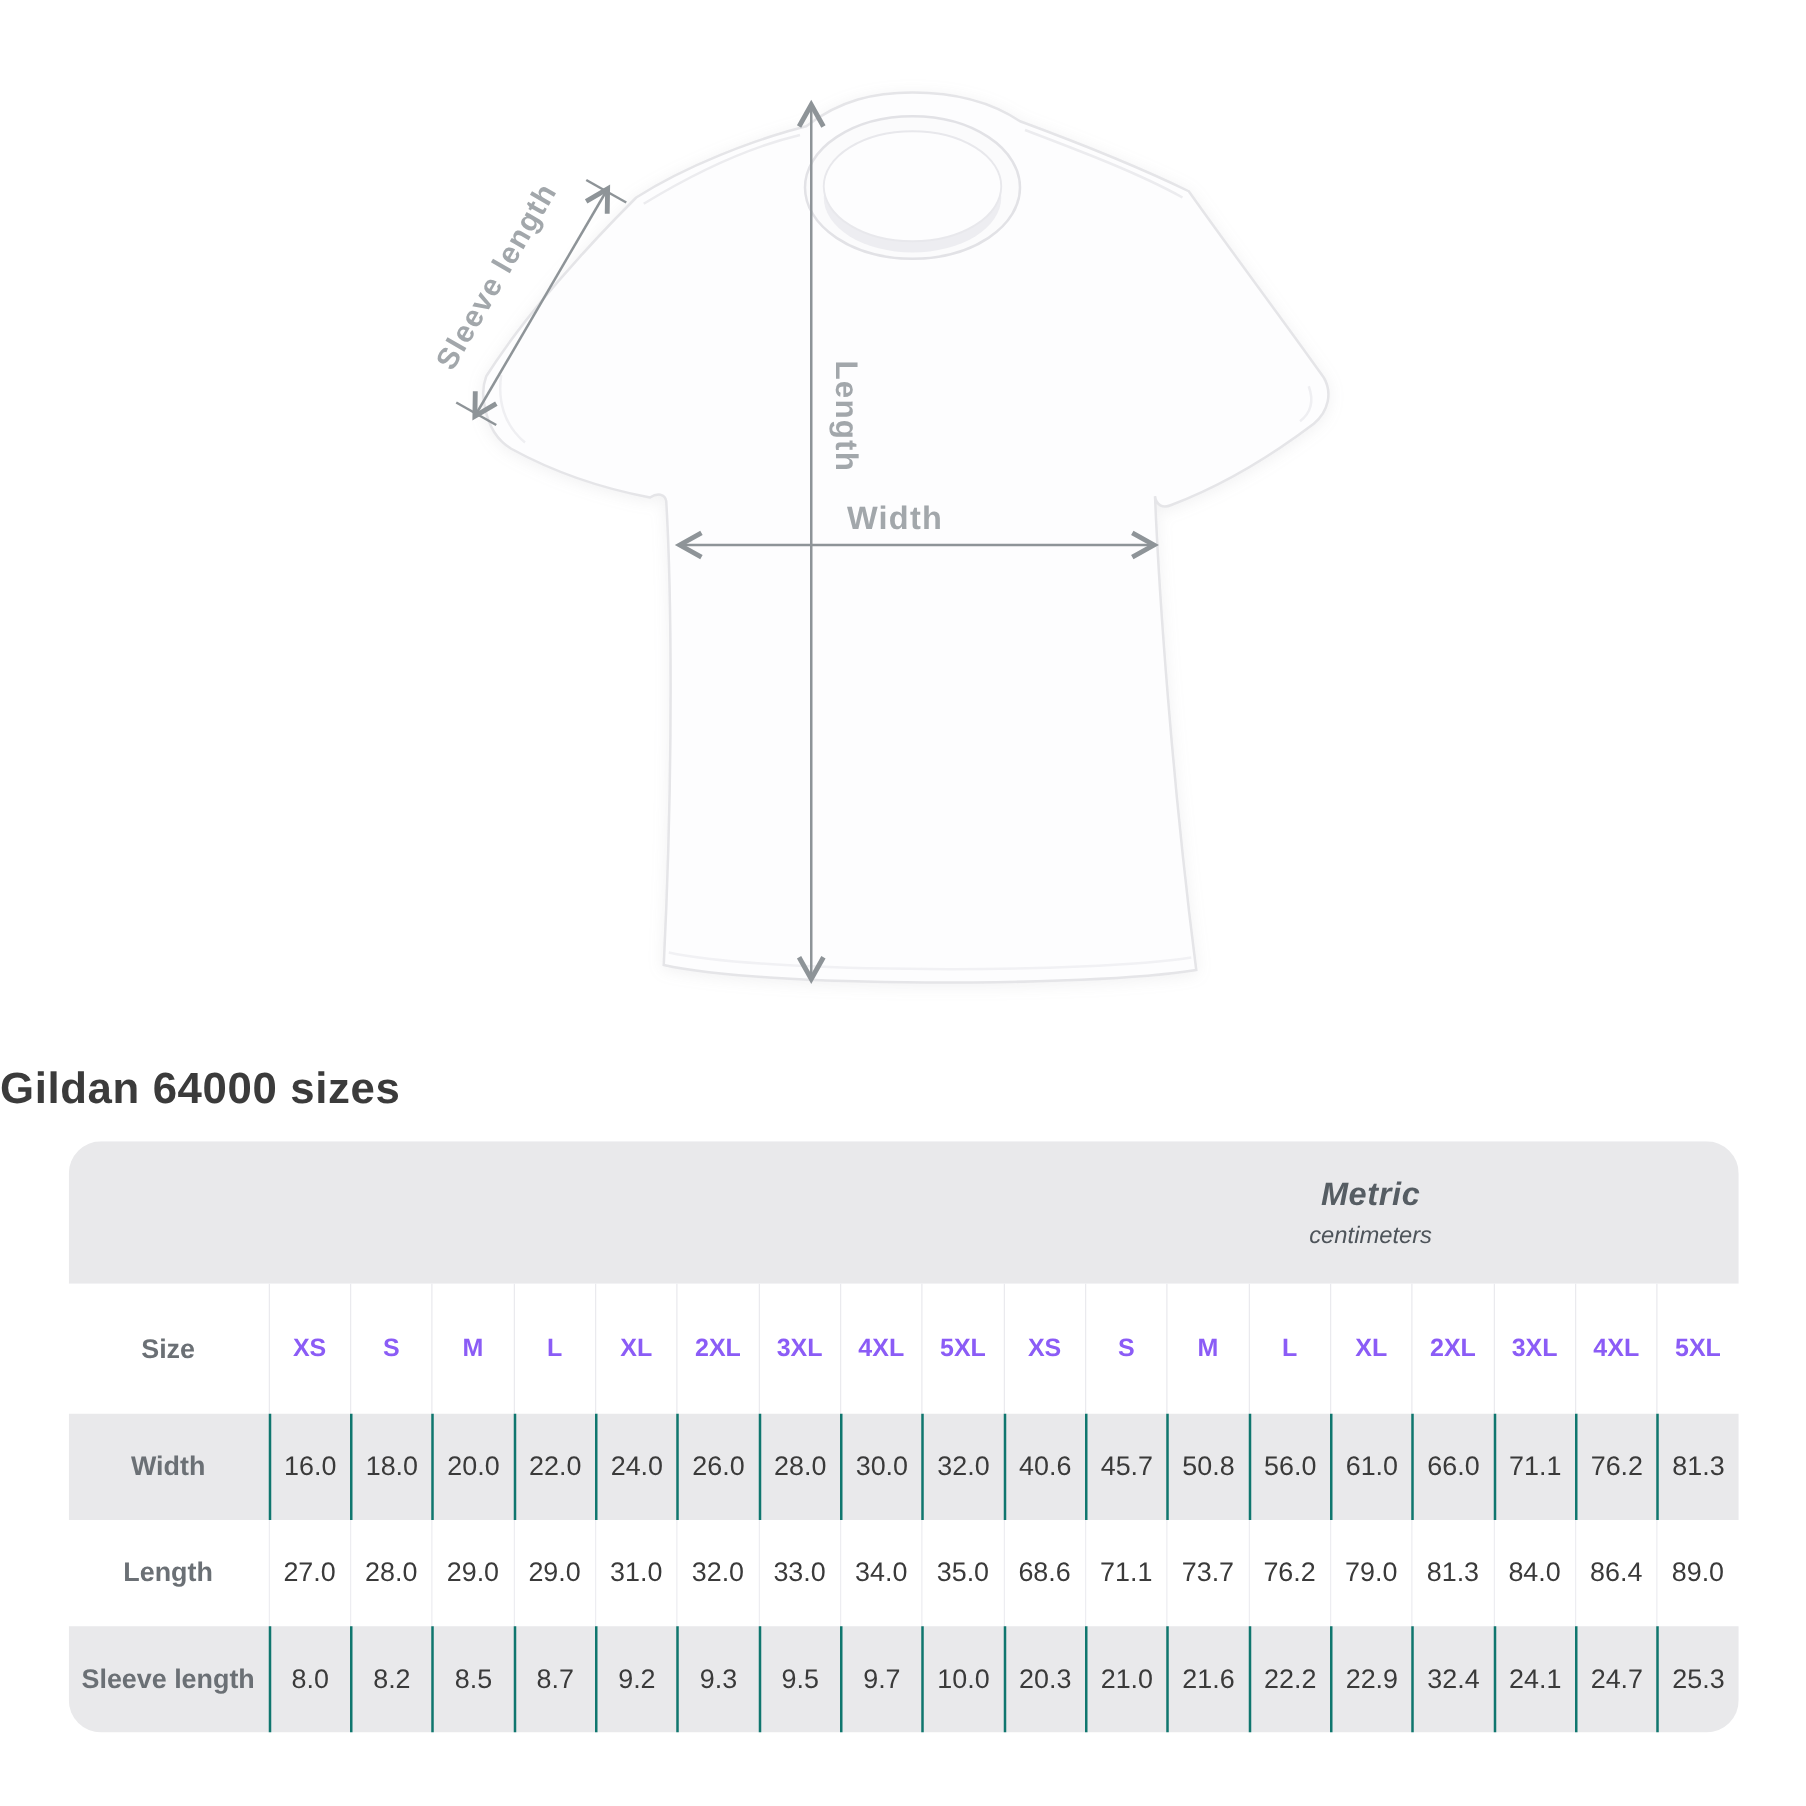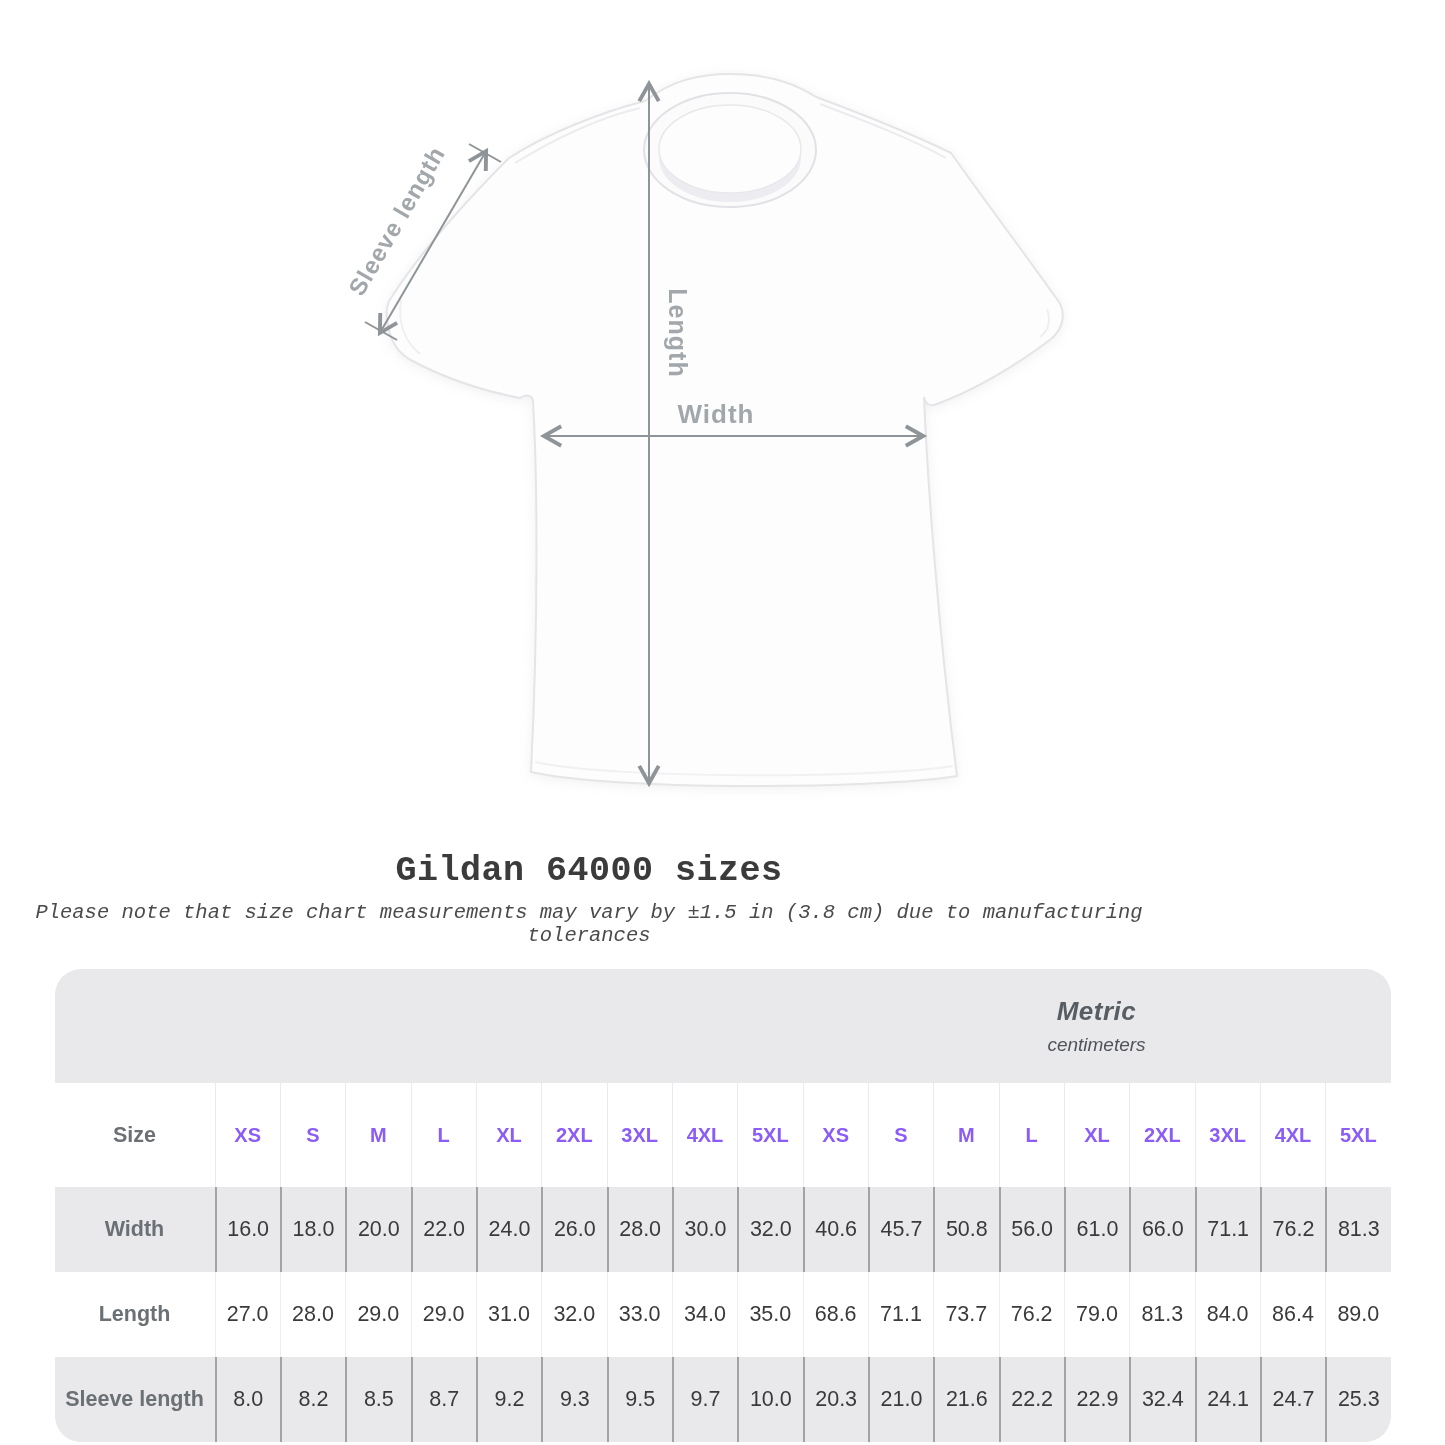--- a/index.html
+++ b/index.html
@@ -5,21 +5,21 @@
   html,body{margin:0;padding:0;background:#ffffff;}
   body{
     width:1445px;height:1445px;position:relative;overflow:hidden;
     font-family:"Liberation Sans","DejaVu Sans",sans-serif;
     -webkit-font-smoothing:antialiased;
   }
   
   .diagram{position:relative;width:1445px;height:845px;}
   .diagram svg{position:absolute;left:0;top:0;}
   
-  .caption{width:1178px;text-align:center;font-family:Liberation Mono, monospace;}
+  .caption{width:1178px;}
   .caption h1{
     margin:6px 0 10px 0;font-size:35px;font-weight:bold;color:#3b3b3b;letter-spacing:.5px;
   }
   .caption .sub{
     margin:0;font-size:20.5px;font-style:italic;color:#4b4b4b;
   }
   
   .table-wrap{
     width:1336px;margin:22px auto 0 auto;border-radius:26px;overflow:hidden;background:#ffffff;
   }
@@ -35,21 +35,21 @@
   .trow.header{height:104px;background:#ffffff;}
   .trow.data{height:85px;}
   .trow.gray{background:#e9e9eb;}
   .trow.white{background:#ffffff;}
   .cell{display:flex;align-items:center;justify-content:center;text-align:center;}
   .cell.label{font-weight:bold;color:#6b7075;font-size:21.5px;padding:0 6px;}
   .hcell{font-weight:bold;color:#8b5cf6;font-size:20px;}
   .val{color:#3a3a3a;font-size:21.5px;font-weight:400;}
   .trow.header .vcell{border-left:1px solid #eaeaee;}
   .trow.white .vcell{border-left:1px solid #ededf1;}
-  .trow.gray .vcell{border-left:2px solid #a3a3a3;}
+  .trow.gray .vcell{border-left:2px solid #0f766e;}
 </style>
 </head>
 <body>
 
 <div class="diagram">
   <svg width="1445" height="845" viewBox="0 0 1445 845">
     <defs>
       <marker id="ah" viewBox="0 0 12 12" refX="9" refY="6" markerWidth="13" markerHeight="13" orient="auto-start-reverse">
         <path d="M2 1.5 L10 6 L2 10.5" fill="none" stroke="#8e9498" stroke-width="1.8"></path>
       </marker>
@@ -96,21 +96,20 @@
     <g font-family="Liberation Sans, DejaVu Sans, sans-serif" font-weight="bold" fill="#a2a7ab">
       <text x="716" y="423" text-anchor="middle" font-size="26" letter-spacing="1">Width</text>
       <text transform="translate(669 333) rotate(90)" text-anchor="middle" font-size="25" letter-spacing="1">Length</text>
       <text transform="translate(404 225) rotate(-60)" text-anchor="middle" font-size="24" letter-spacing="1">Sleeve length</text>
     </g>
   </svg>
 </div>
 
 <div class="caption">
   <h1>Gildan 64000 sizes</h1>
-  <p class="sub">Please note that size chart measurements may vary by ±1.5 in (3.8 cm) due to manufacturing tolerances</p>
 </div>
 
 <section class="table-wrap">
 
   <div class="band-row">
     <div class="band metric">
       <div class="band-title">Metric</div>
       <div class="band-unit">centimeters</div>
     </div>
   </div>

